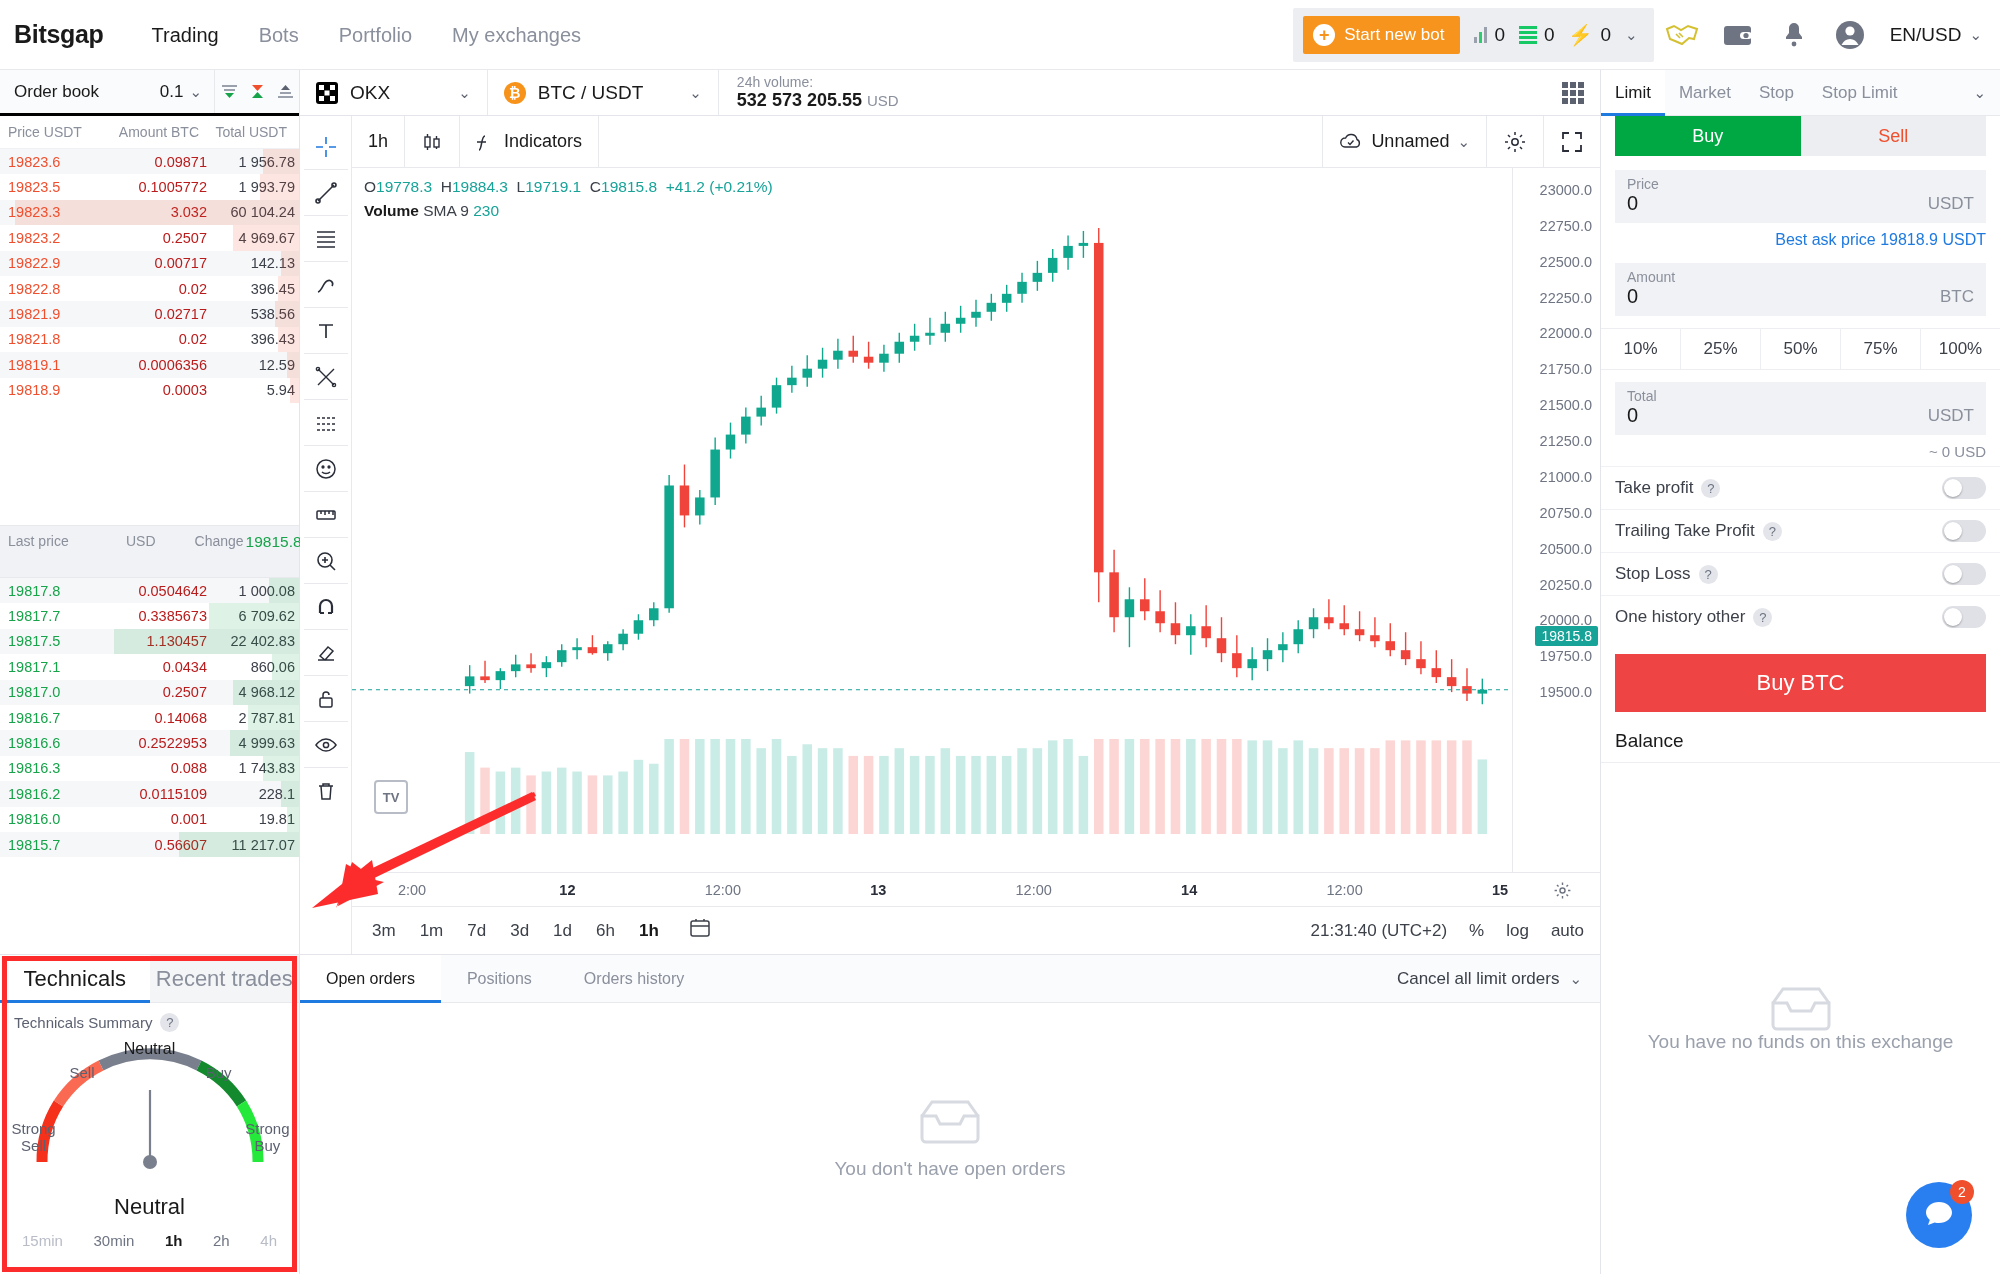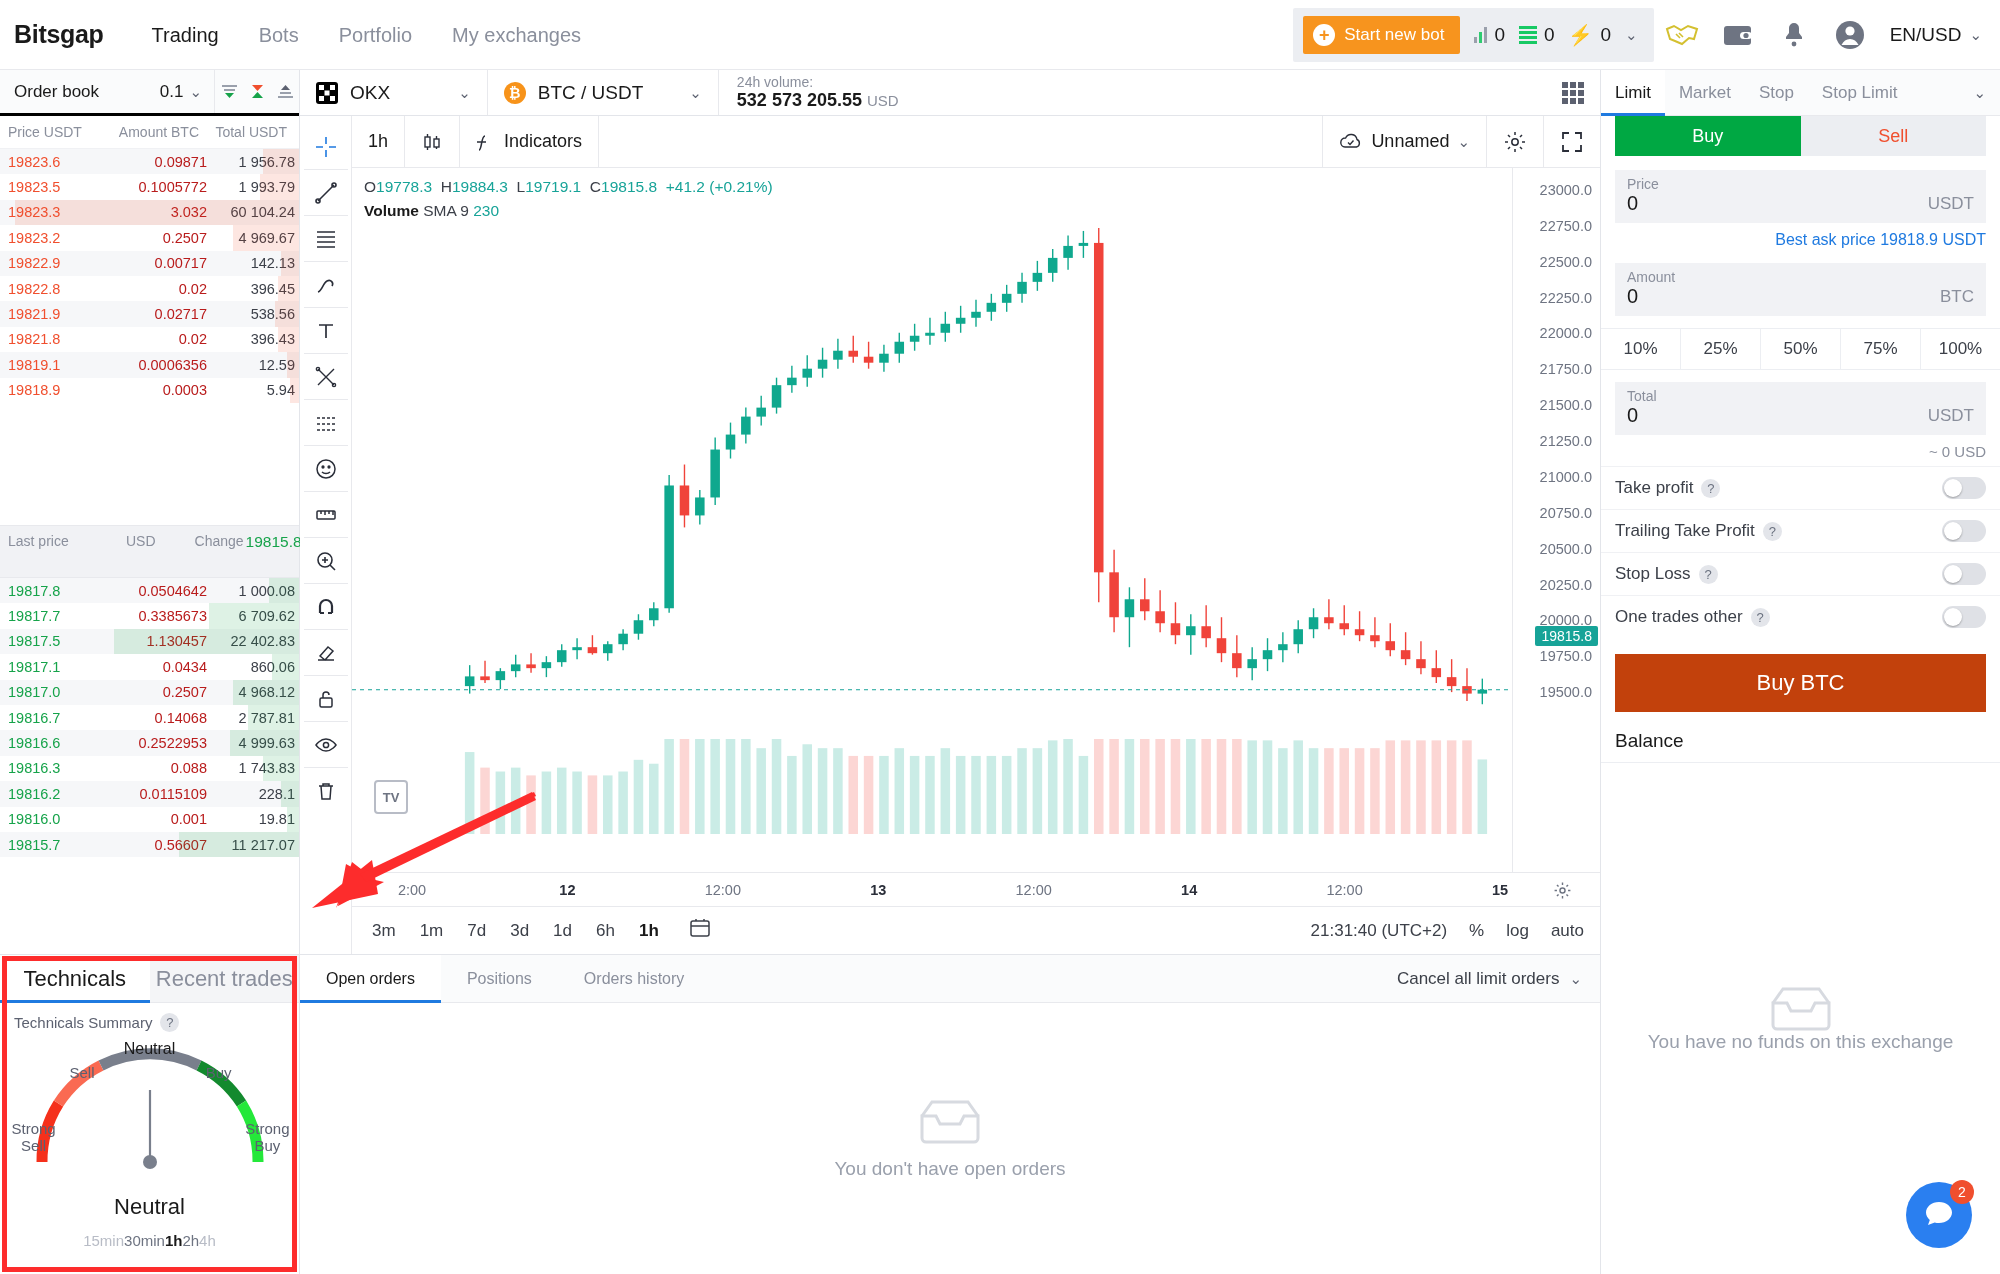--- a/index.html
+++ b/index.html
@@ -112,21 +112,21 @@
            font-size:13px; display:flex; align-items:center; justify-content:center; cursor:pointer; }
   .gauge { position:relative; width: 268px; height: 150px; margin: 10px auto 0; }
   .gauge svg { display:block; }
   .g-lbl { position:absolute; font-size:15px; color:#5c6170; }
   .g-neutral-top { left:50%; transform:translateX(-50%); top:-2px; font-size:16px; color:#1a1a1a; }
   .g-sell { left:54px; top:22px; }
   .g-buy { right:52px; top:22px; }
   .g-ssell { left:-4px; top:78px; text-align:center; line-height:1.15; }
   .g-sbuy { right:-6px; top:78px; text-align:center; line-height:1.15; }
   .tech-verdict { text-align:center; font-size:22px; color:#1a1a1a; margin-top: 2px; }
-  .tf-row { display:flex; justify-content:center; padding: 12px 8px 0 8px; }
+  .tf-row { display:flex; justify-content:space-between; padding: 12px 8px 0 8px; }
   .tf { font-size:15px; color:#6e7482; cursor:pointer; }
   .tf.muted { color:#b8bcc6; }
   .tf.active { color:#1a1a1a; font-weight:700; }
 
   
   .centercol { flex: 1; display:flex; flex-direction:column; min-width:0; background:#fff; }
   .pair-bar { height: 46px; display:flex; align-items:center; border-bottom:1px solid #e3e5ea; background:#fff; }
   .pb-cell { display:flex; align-items:center; height:100%; padding: 0 16px; gap:12px; cursor:pointer;
              border-right:1px solid #e8e9ed; font-size:19px; color:#1a1a1a; }
   .okx-logo { width:22px; height:22px; background:#000; border-radius:3px; position:relative; }
@@ -216,21 +216,21 @@
   .pcts { display:flex; margin: 12px 0 0; border-top:1px solid #eceef2; border-bottom:1px solid #eceef2; }
   .pct { flex:1; text-align:center; padding: 10px 0; font-size:17px; color:#3c4049; cursor:pointer;
          border-right:1px solid #eceef2; }
   .pct:last-child { border-right:none; }
   .approx { text-align:right; font-size:15px; color:#8a8f9c; padding: 8px 14px 0; }
   .optrow { display:flex; align-items:center; padding: 10px 14px; gap:8px; border-top:1px solid #f0f1f4; }
   .optrow .lbl { font-size:17px; color:#3c4049; }
   .toggle { margin-left:auto; width:44px; height:22px; border-radius:11px; background:#dfe1e6; position:relative; cursor:pointer; }
   .toggle:after { content:''; position:absolute; left:2px; top:2px; width:18px; height:18px; border-radius:50%; background:#fff;
                   box-shadow: 0 1px 2px rgba(0,0,0,.3); }
-  .buybtn { margin: 16px 14px 0; height:58px; background:#c2410c; color:#fff; border:none;
+  .buybtn { margin: 16px 14px 0; height:58px; background:#ef4444; color:#fff; border:none;
             font-size:22px; cursor:pointer; font-family:inherit; }
   .bal-head { padding: 18px 14px 10px; font-size:19px; color:#1a1a1a; border-bottom:1px solid #eceef2; }
   .bal-empty { flex:1; display:flex; flex-direction:column; align-items:center; justify-content:center; }
 
   .arrow-wrap { position:absolute; left:300px; top:790px; z-index:20; pointer-events:none; }
   .chat-bubble { position:absolute; right:28px; bottom:26px; width:66px; height:66px; border-radius:50%;
                  background:#2a7ff0; display:flex; align-items:center; justify-content:center; cursor:pointer; z-index:30; }
   .chat-badge { position:absolute; top:-2px; right:-2px; width:24px; height:24px; border-radius:50%;
                 background:#f04f2e; color:#fff; font-size:14px; display:flex; align-items:center; justify-content:center; }
   .empty-box { width:64px; height:46px; }
@@ -1064,21 +1064,21 @@
         <span class="lbl">Trailing Take Profit</span>
         <span class="qmark">?</span>
         <span class="toggle"></span>
       </div>
       <div class="optrow">
         <span class="lbl">Stop Loss</span>
         <span class="qmark">?</span>
         <span class="toggle"></span>
       </div>
       <div class="optrow">
-        <span class="lbl">One trades other</span>
+        <span class="lbl">One history other</span>
         <span class="qmark">?</span>
         <span class="toggle"></span>
       </div>
 
       <button class="buybtn">Buy BTC</button>
 
       <div class="bal-head">Balance</div>
       <div class="bal-empty">
         <svg class="empty-box" viewBox="0 0 64 46">
           <path d="M4 18h14l4 8h20l4-8h14v22a4 4 0 01-4 4H8a4 4 0 01-4-4z" fill="none" stroke="#d7dae0" stroke-width="3"></path>

